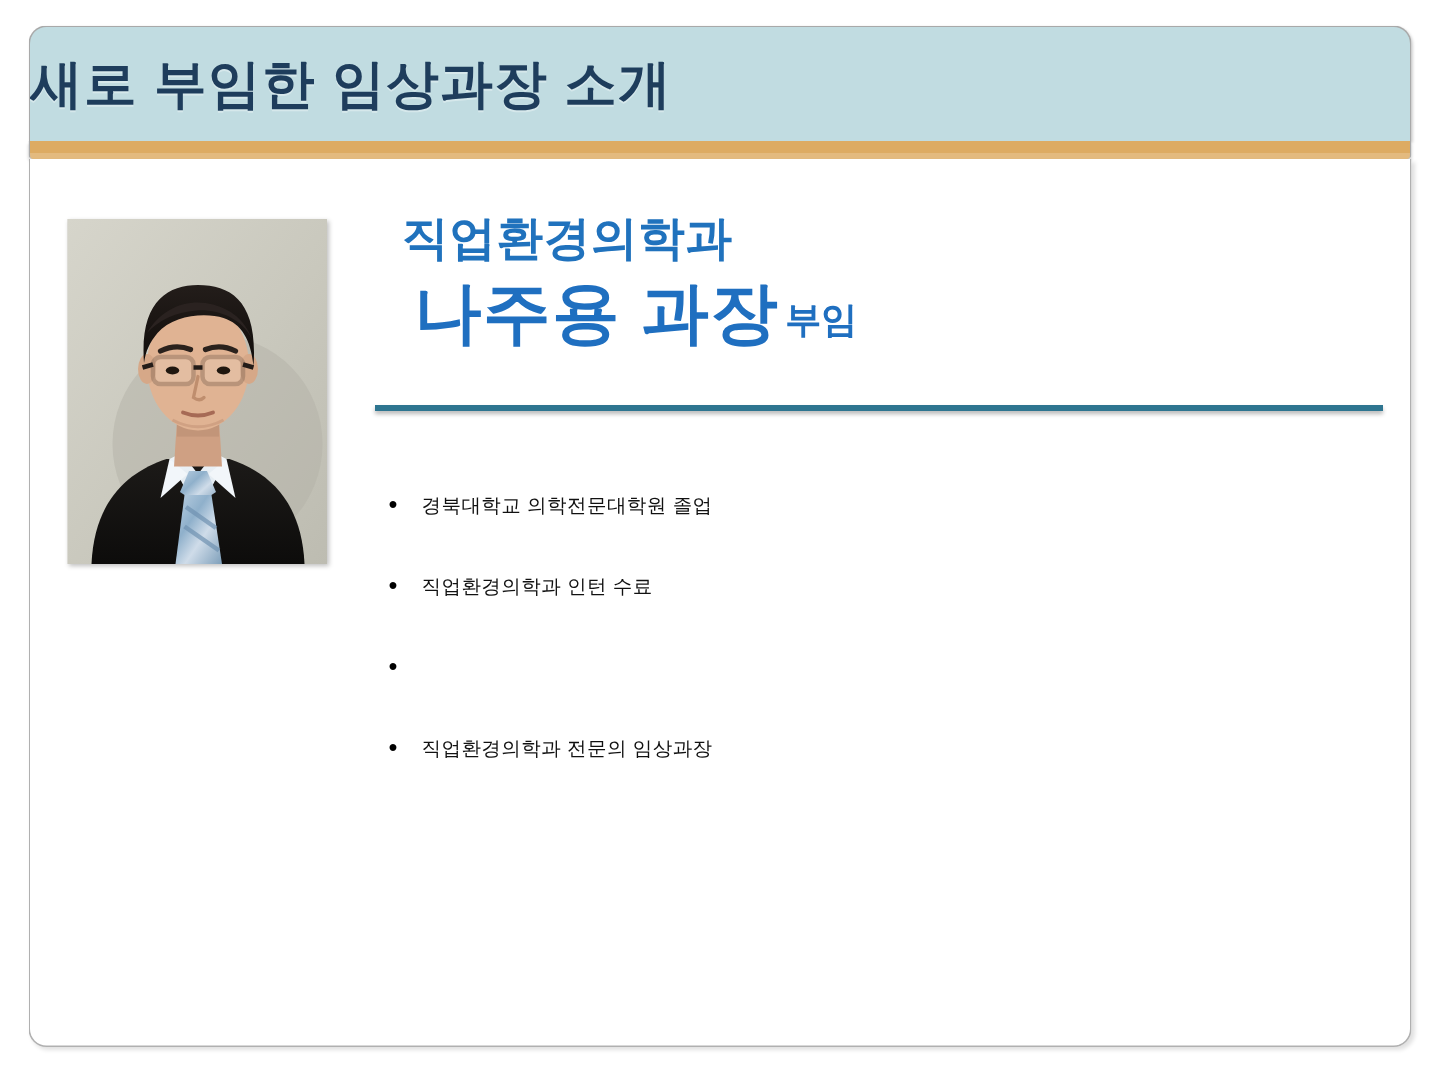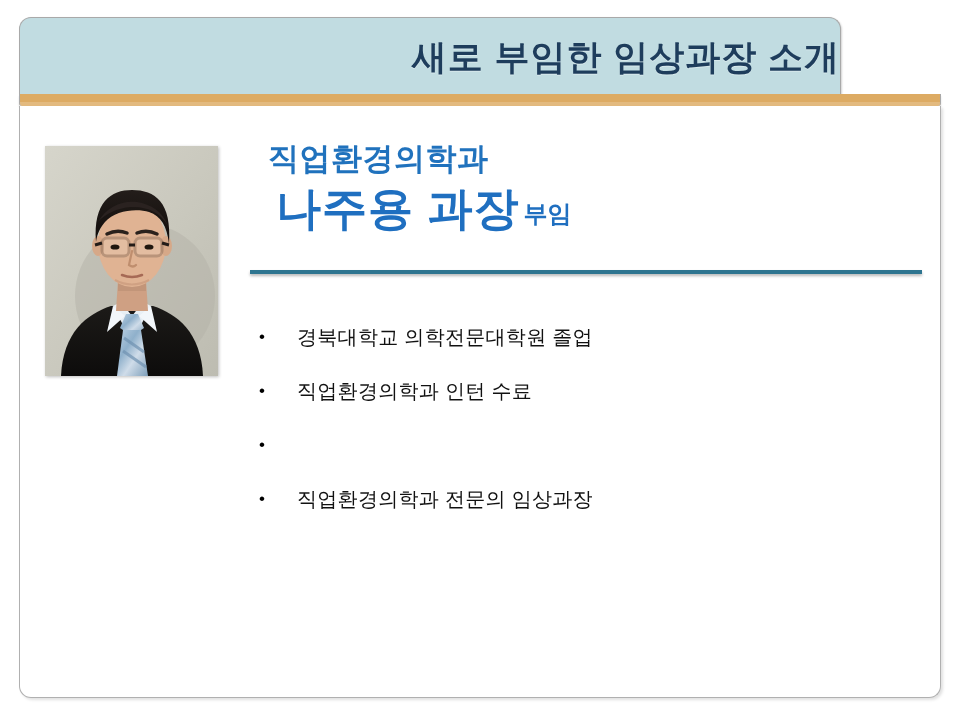--- a/index.html
+++ b/index.html
@@ -20,31 +20,31 @@
     position: absolute;
     inset: 0;
     background: #ffffff;
   }
 
   
   .title-banner {
     position: absolute;
     left: 19px;
     top: 17px;
-    width: 822px;
+    width: 922px;
     height: 77px;
     box-sizing: border-box;
     border-radius: 12px 12px 0 0;
     background: #c1dce1;
     border: 1px solid #a9a9a9;
     border-bottom: none;
     box-shadow: 1px 1px 2px rgba(0,0,0,0.18);
     display: flex;
     align-items: center;
-    justify-content: flex-end;
+    justify-content: flex-start;
     overflow: hidden;
   }
   .title-text {
     font-size: 35px;
     font-weight: bold;
     color: #1e3d5c;
     letter-spacing: 1px;
     line-height: 1;
     white-space: nowrap;
     text-shadow: 0px 1px 0px rgba(255,255,255,0.35);
@@ -163,26 +163,25 @@
     width: 26px;
     flex: none;
     color: #000000;
     font-size: 17px;
     line-height: 30px;
     text-align: left;
     padding-left: 4px;
     box-sizing: border-box;
   }
   .bullet-text {
-    font-size: 20px;
+    font-size: 13px;
     color: #111111;
     line-height: 30px;
     letter-spacing: 0.3px;
     white-space: nowrap;
-    margin-left: 16px;
   }
 </style>
 </head>
 <body>
 
 <div class="slide">
 
   <div class="title-banner">
     <div class="title-text">새로 부임한 임상과장 소개</div>
   </div>

